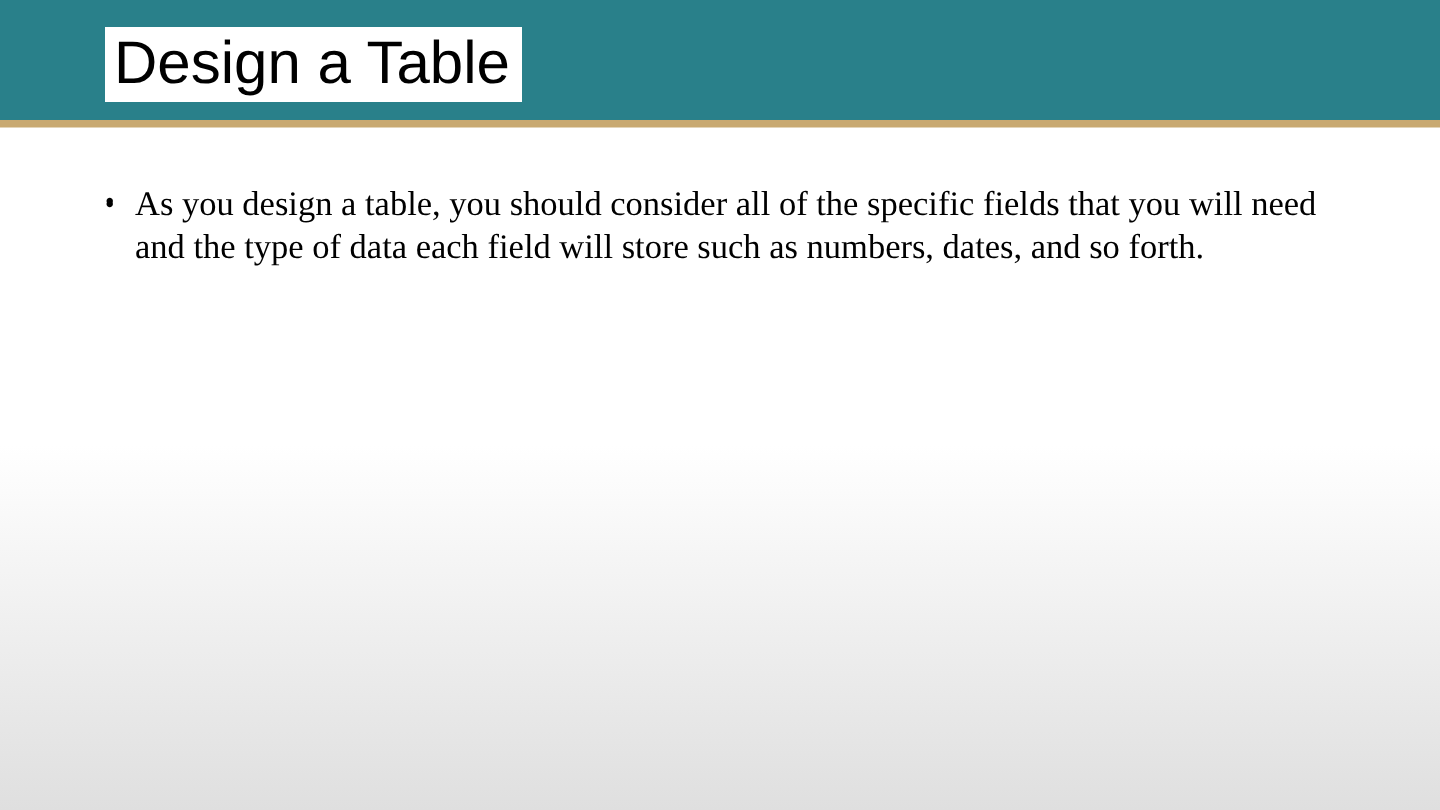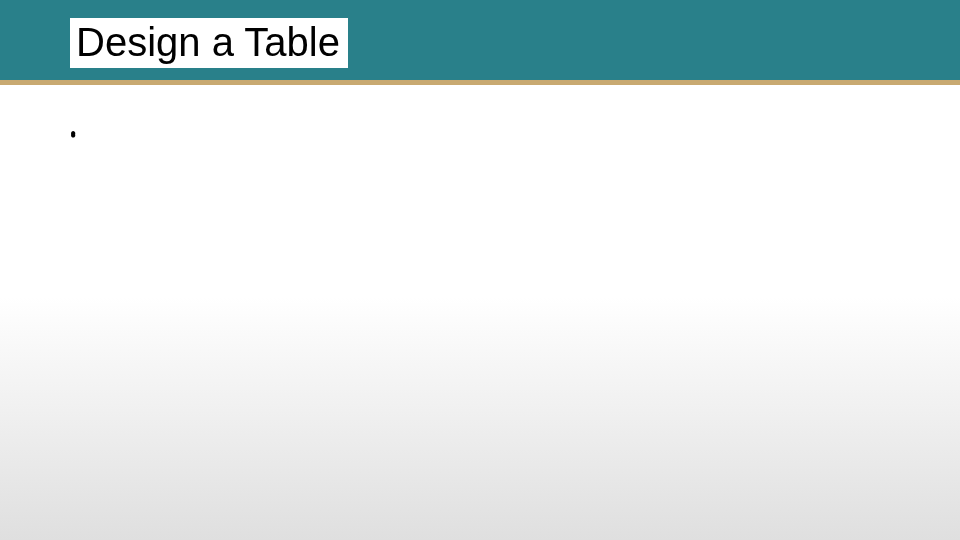--- a/index.html
+++ b/index.html
@@ -75,16 +75,17 @@
   <div class="title-bar"></div>
   <div class="title-text">Design a Table</div>
   <div class="underline"></div>
 
   <div class="body">
     <div class="bullet">
       <span class="dot">•</span>
     </div>
     <div class="bullet">
       <span class="dot">•</span>
+      <span>As you design a table, you should consider all of the specific fields that you will need and the type of data each field will store such as numbers, dates, and so forth.</span>
     </div>
   </div>
 
 </div>
 
 </body></html>

